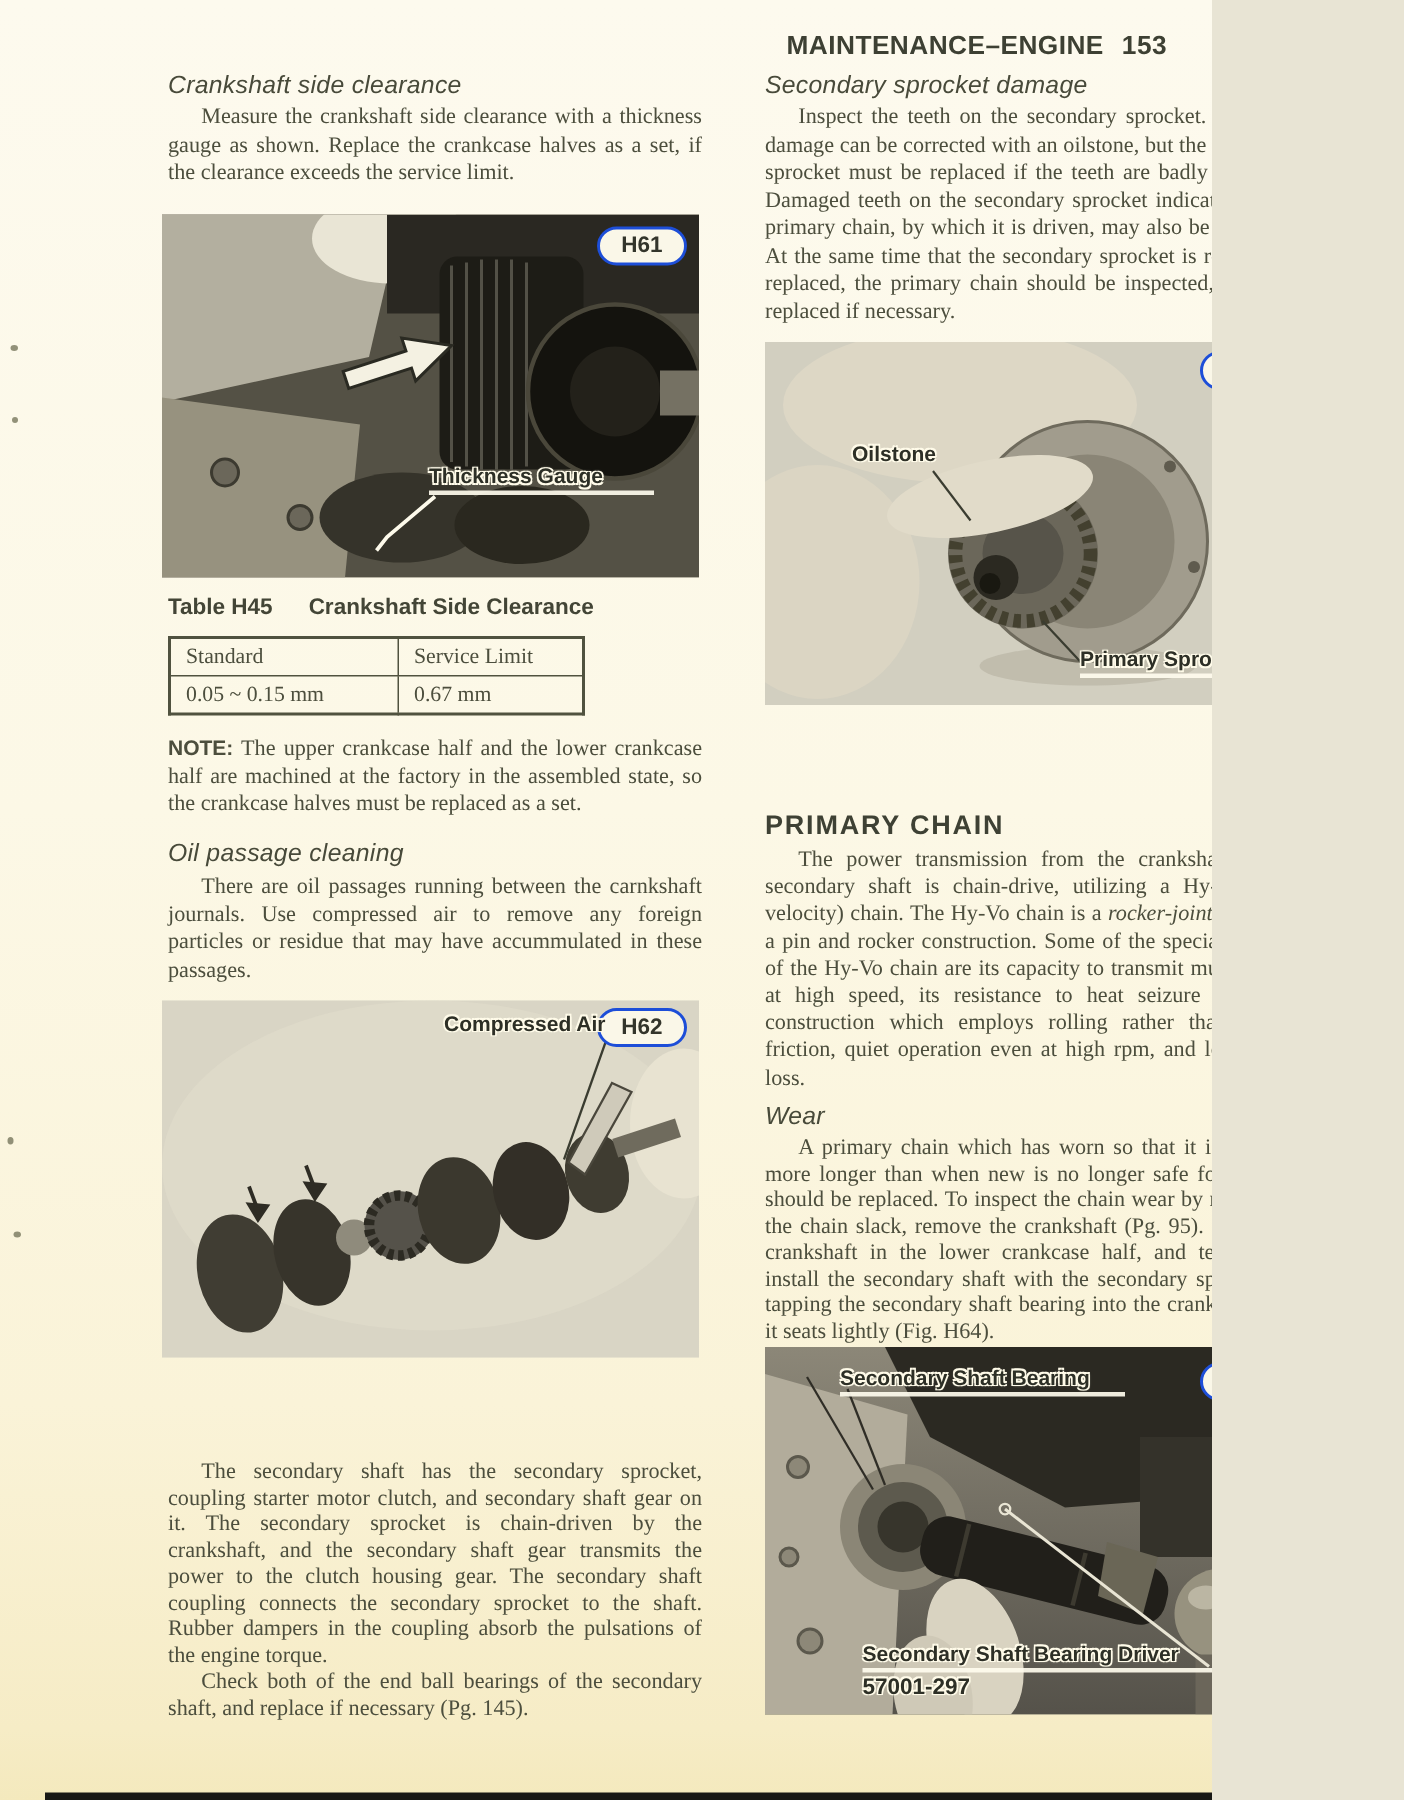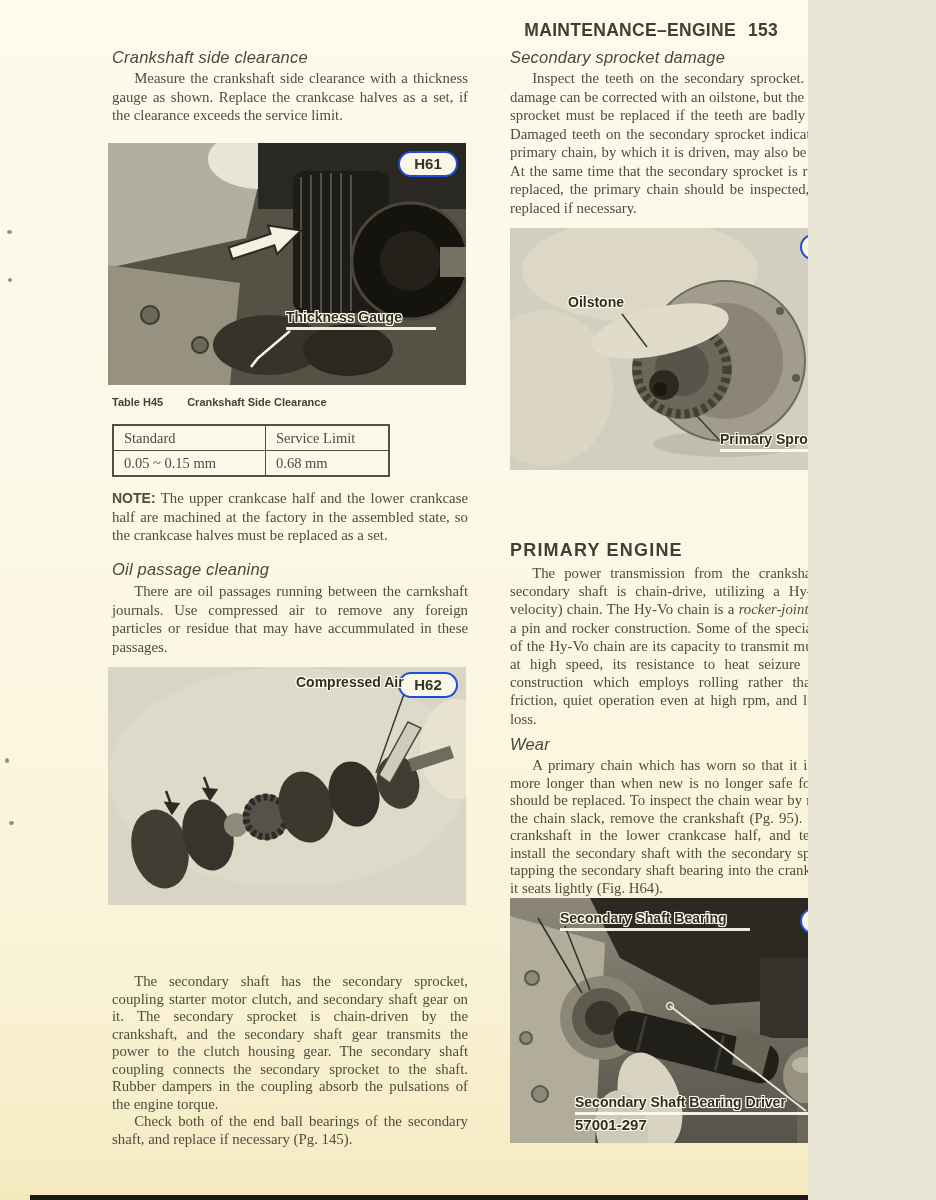--- a/index.html
+++ b/index.html
@@ -19,21 +19,21 @@
   .mainhead{font-family:"Liberation Sans",sans-serif; font-weight:bold;
     font-size:18px; color:#3e4134; letter-spacing:1.2px;}
   .body{font-size:14.8px; line-height:18.5px; text-align:justify; margin:0;
     color:#4c4e3d;}
   .body.indent{text-indent:1.5em;}
   .body.tight{line-height:17.5px;}
   .colL{left:112px; width:356px;}
   .colR{left:510px; width:358px;}
   
   .tbl-caption{font-family:"Liberation Sans",sans-serif; font-weight:bold;
-    font-size:11px; color:#434536;}
+    font-size:15px; color:#434536;}
   .tbl-caption .cap-title{margin-left:24px;}
   table.spec{border-collapse:collapse; width:278px;
     border:2px solid #50523f; font-size:14.5px; color:#4c4e3d;}
   table.spec td{border:1.5px solid #50523f; height:24px; padding:0 0 0 10px;}
   table.spec td:first-child{width:141px;}
   
   .figure{overflow:hidden; background:#8f8b7c;}
   .figure svg{position:absolute; left:0; top:0;}
   .badge{position:absolute; width:56px; height:22px; line-height:22px;
     text-align:center; background:#faf7e8; border:2px solid #1d4ed8; border-radius:13px;
@@ -96,21 +96,21 @@
     <span>Table H45</span><span class="cap-title">Crankshaft Side Clearance</span>
   </div>
   <table class="spec abs" style="left:112px; top:424px;">
     <tbody>
       <tr>
         <td>Standard</td>
         <td>Service Limit</td>
       </tr>
       <tr>
         <td>0.05 ~ 0.15 mm</td>
-        <td>0.68 mm</td>
+        <td>0.67 mm</td>
       </tr>
     </tbody>
   </table>
 
   <p class="abs body colL" style="top:489px;">
     <b style="font-family:'Liberation Sans',sans-serif; font-size:14px;">NOTE:</b>
     <span>The upper crankcase half and the lower crankcase half are machined at the factory in the assembled state, so the crankcase halves must be replaced as a set.</span>
   </p>
 
   <div class="abs subhead colL" style="top:560px;">Oil passage cleaning</div>
@@ -169,21 +169,21 @@
       <ellipse cx="150" cy="103" rx="70" ry="24" fill="#e1dbc9" transform="rotate(-12 150 103)"></ellipse>
       <line x1="112" y1="86" x2="137" y2="119" stroke="#3a3c30" stroke-width="1.5"></line>
       <line x1="212" y1="215" x2="185" y2="186" stroke="#3a3c30" stroke-width="1.5"></line>
     </svg>
     <div class="badge" style="right:8px; top:6px;">H63</div>
     <div class="plabel" style="left:58px; top:66px;">Oilstone</div>
     <div class="plabel" style="left:210px; top:203px;">Primary Sprocket</div>
     <div class="wline" style="left:210px; top:221px; width:132px;"></div>
   </div>
 
-  <div class="abs mainhead colR" style="top:540px;">PRIMARY ENGINE</div>
+  <div class="abs mainhead colR" style="top:540px;">PRIMARY CHAIN</div>
   <p class="abs body indent colR" style="top:564px; line-height:18.2px;">
     <span>The power transmission from the crankshaft to the secondary shaft is chain-drive, utilizing a Hy-Vo (high velocity) chain.  The Hy-Vo chain is a </span><i>rocker-joint type</i><span> with a pin and rocker construction. Some of the special features of the Hy-Vo chain are its capacity to transmit much power at high speed, its resistance to heat seizure due to a construction which employs rolling rather than sliding friction, quiet operation even at high rpm, and low power loss.</span>
   </p>
 
   <div class="abs subhead colR" style="top:735px;">Wear</div>
   <p class="abs body indent colR tight" style="top:757px;">A primary chain which has worn so that it is 1.4% or more longer than when new is no longer safe for use and should be replaced.  To inspect the chain wear by measuring the chain slack, remove the crankshaft (Pg. 95).  Install the crankshaft in the lower crankcase half, and temporarily install the secondary shaft with the secondary sprocket by tapping the secondary shaft bearing into the crankcase until it seats lightly (Fig. H64).</p>
 
   <div class="abs figure" style="left:510px; top:898px; width:358px; height:245px;">
     <svg width="358" height="245" viewBox="0 0 358 245">
       <defs>

